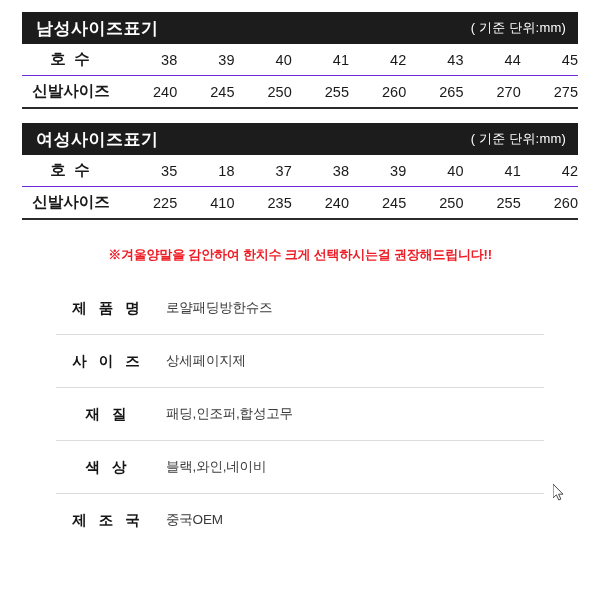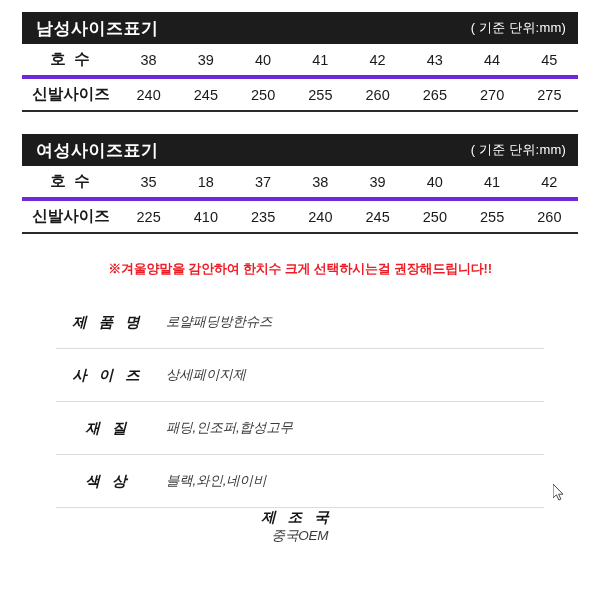--- a/index.html
+++ b/index.html
@@ -21,21 +21,21 @@
     position: relative;
     box-sizing: border-box;
   }
 
   
   .size-block {
     margin: 0 22px;
     padding-top: 14px;
   }
   .size-block.first { padding-top: 12px; }
-  .size-block.second { padding-top: 22px; }
+  .size-block.second { padding-top: 14px; }
 
   .size-header {
     background: #1c1c1c;
     color: #ffffff;
     height: 32px;
     display: flex;
     align-items: center;
     justify-content: space-between;
     padding: 0 12px 0 14px;
     box-sizing: border-box;
@@ -49,28 +49,28 @@
     font-size: 13px;
     letter-spacing: 0.2px;
   }
 
   table.size-table {
     width: 100%;
     border-collapse: collapse;
     table-layout: fixed;
   }
   table.size-table tr {
-    border-bottom: 4px solid #6d28d9;
+    border-bottom: 1px solid #6d28d9;
   }
   table.size-table tr:last-child {
     border-bottom: 2px solid #2b2b2b;
   }
   table.size-table td {
     height: 31px;
-    text-align: center;
+    text-align: right;
     font-size: 14.5px;
     color: #1a1a1a;
     padding: 0;
   }
   table.size-table td.rowlabel {
     width: 98px;
     font-weight: bold;
     font-size: 15.5px;
     text-align: center;
     letter-spacing: 2px;
@@ -85,29 +85,28 @@
     text-align: center;
     color: #ee1c25;
     font-size: 13px;
     font-weight: bold;
     letter-spacing: -0.2px;
   }
 
   
   .spec {
     margin: 18px 56px 0 56px;
-    font-style: italic;
   }
   .spec-row {
     display: flex;
     align-items: center;
     height: 52px;
     border-bottom: 1px solid #dcdcdc;
   }
-  .spec-row:last-child { border-bottom: none; flex-direction: column; }
+  .spec-row:last-child { border-bottom: none; }
   .spec-label {
     width: 110px;
     font-size: 14.5px;
     font-weight: bold;
     color: #151515;
     text-align: center;
     letter-spacing: 4px;
     padding-right: 6px;
     box-sizing: border-box;
   }

